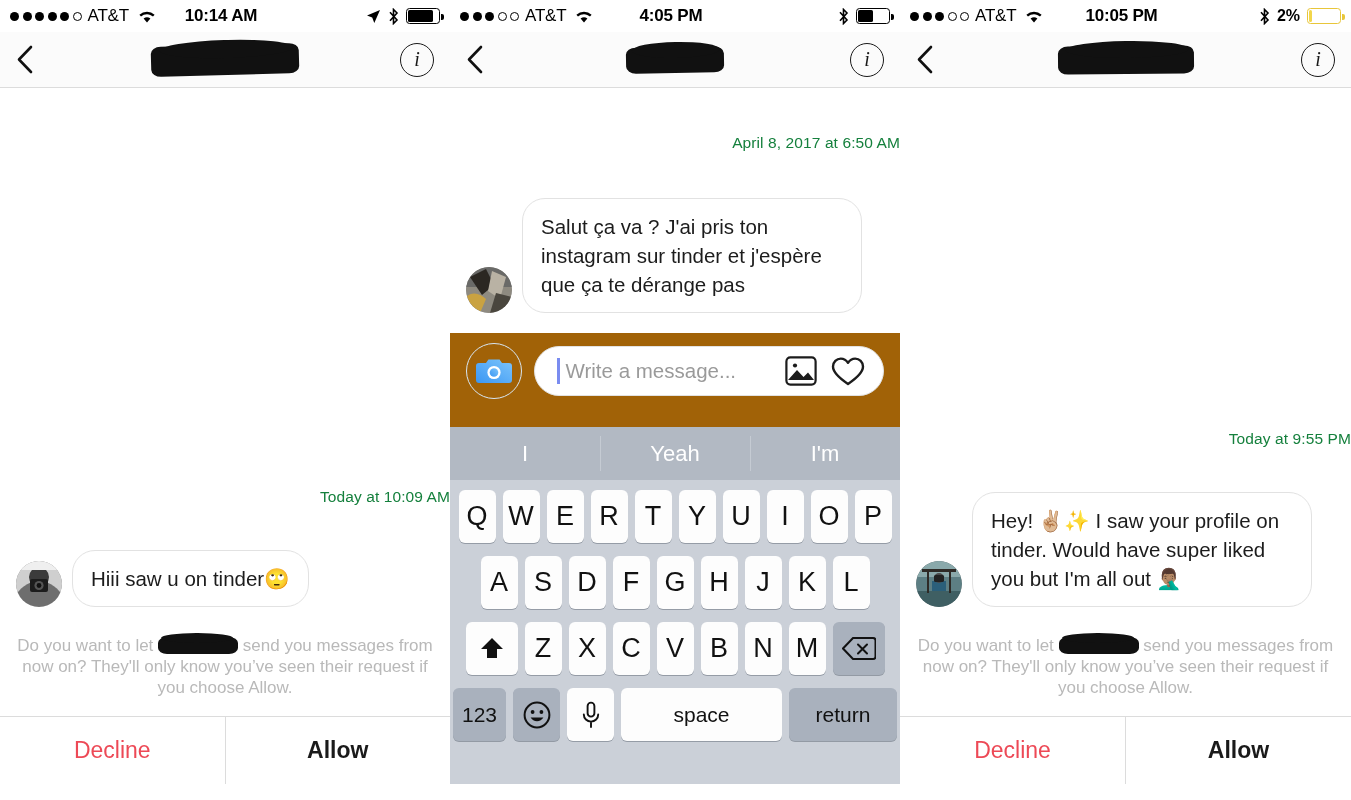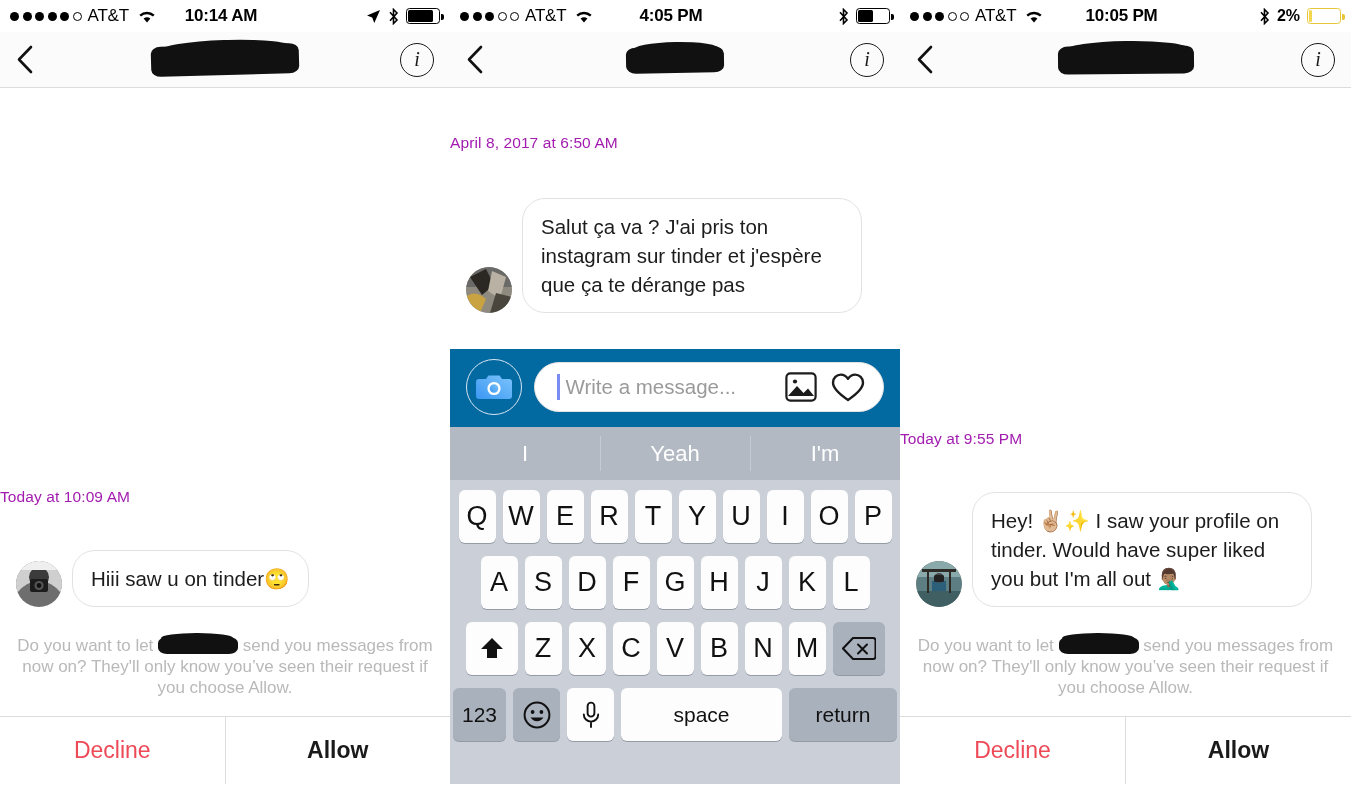--- a/index.html
+++ b/index.html
@@ -105,22 +105,22 @@
   .thread {
     flex: 1 1 auto;
     position: relative;
     display: flex; flex-direction: column;
     background: #fff;
     overflow: hidden;
   }
   .thread-pad { flex: 1 1 auto; position: relative; }
 
   .timestamp {
-    text-align: left;
-    color: #a21caf;
+    text-align: right;
+    color: #15803d;
     font-size: 15.5px;
     letter-spacing: 0.1px;
   }
 
   .msg-row {
     display: flex; align-items: flex-end; gap: 10px;
     padding-left: 16px; padding-right: 16px;
   }
   .avatar {
     width: 46px; height: 46px; border-radius: 50%;
@@ -173,22 +173,22 @@
     font-size: 23px;
     cursor: pointer;
   }
   .action.decline { color: #ED4956; }
   .action.allow { color: #1a1a1a; font-weight: 700; }
   .action-sep { width: 1px; background: #dcdcdc; }
 
   
   .composer {
     display: flex; align-items: center; gap: 12px;
-    padding: 10px 16px 12px 16px;
-    background: #0369a1;
+    padding: 10px 16px 28px 16px;
+    background: #a16207;
   }
   .cam-btn {
     width: 56px; height: 56px; border-radius: 50%;
     border: 1.6px solid #d8e6f2;
     display: flex; align-items: center; justify-content: center;
     flex: 0 0 56px; cursor: pointer;
   }
   .input-pill {
     flex: 1 1 auto;
     height: 50px;

